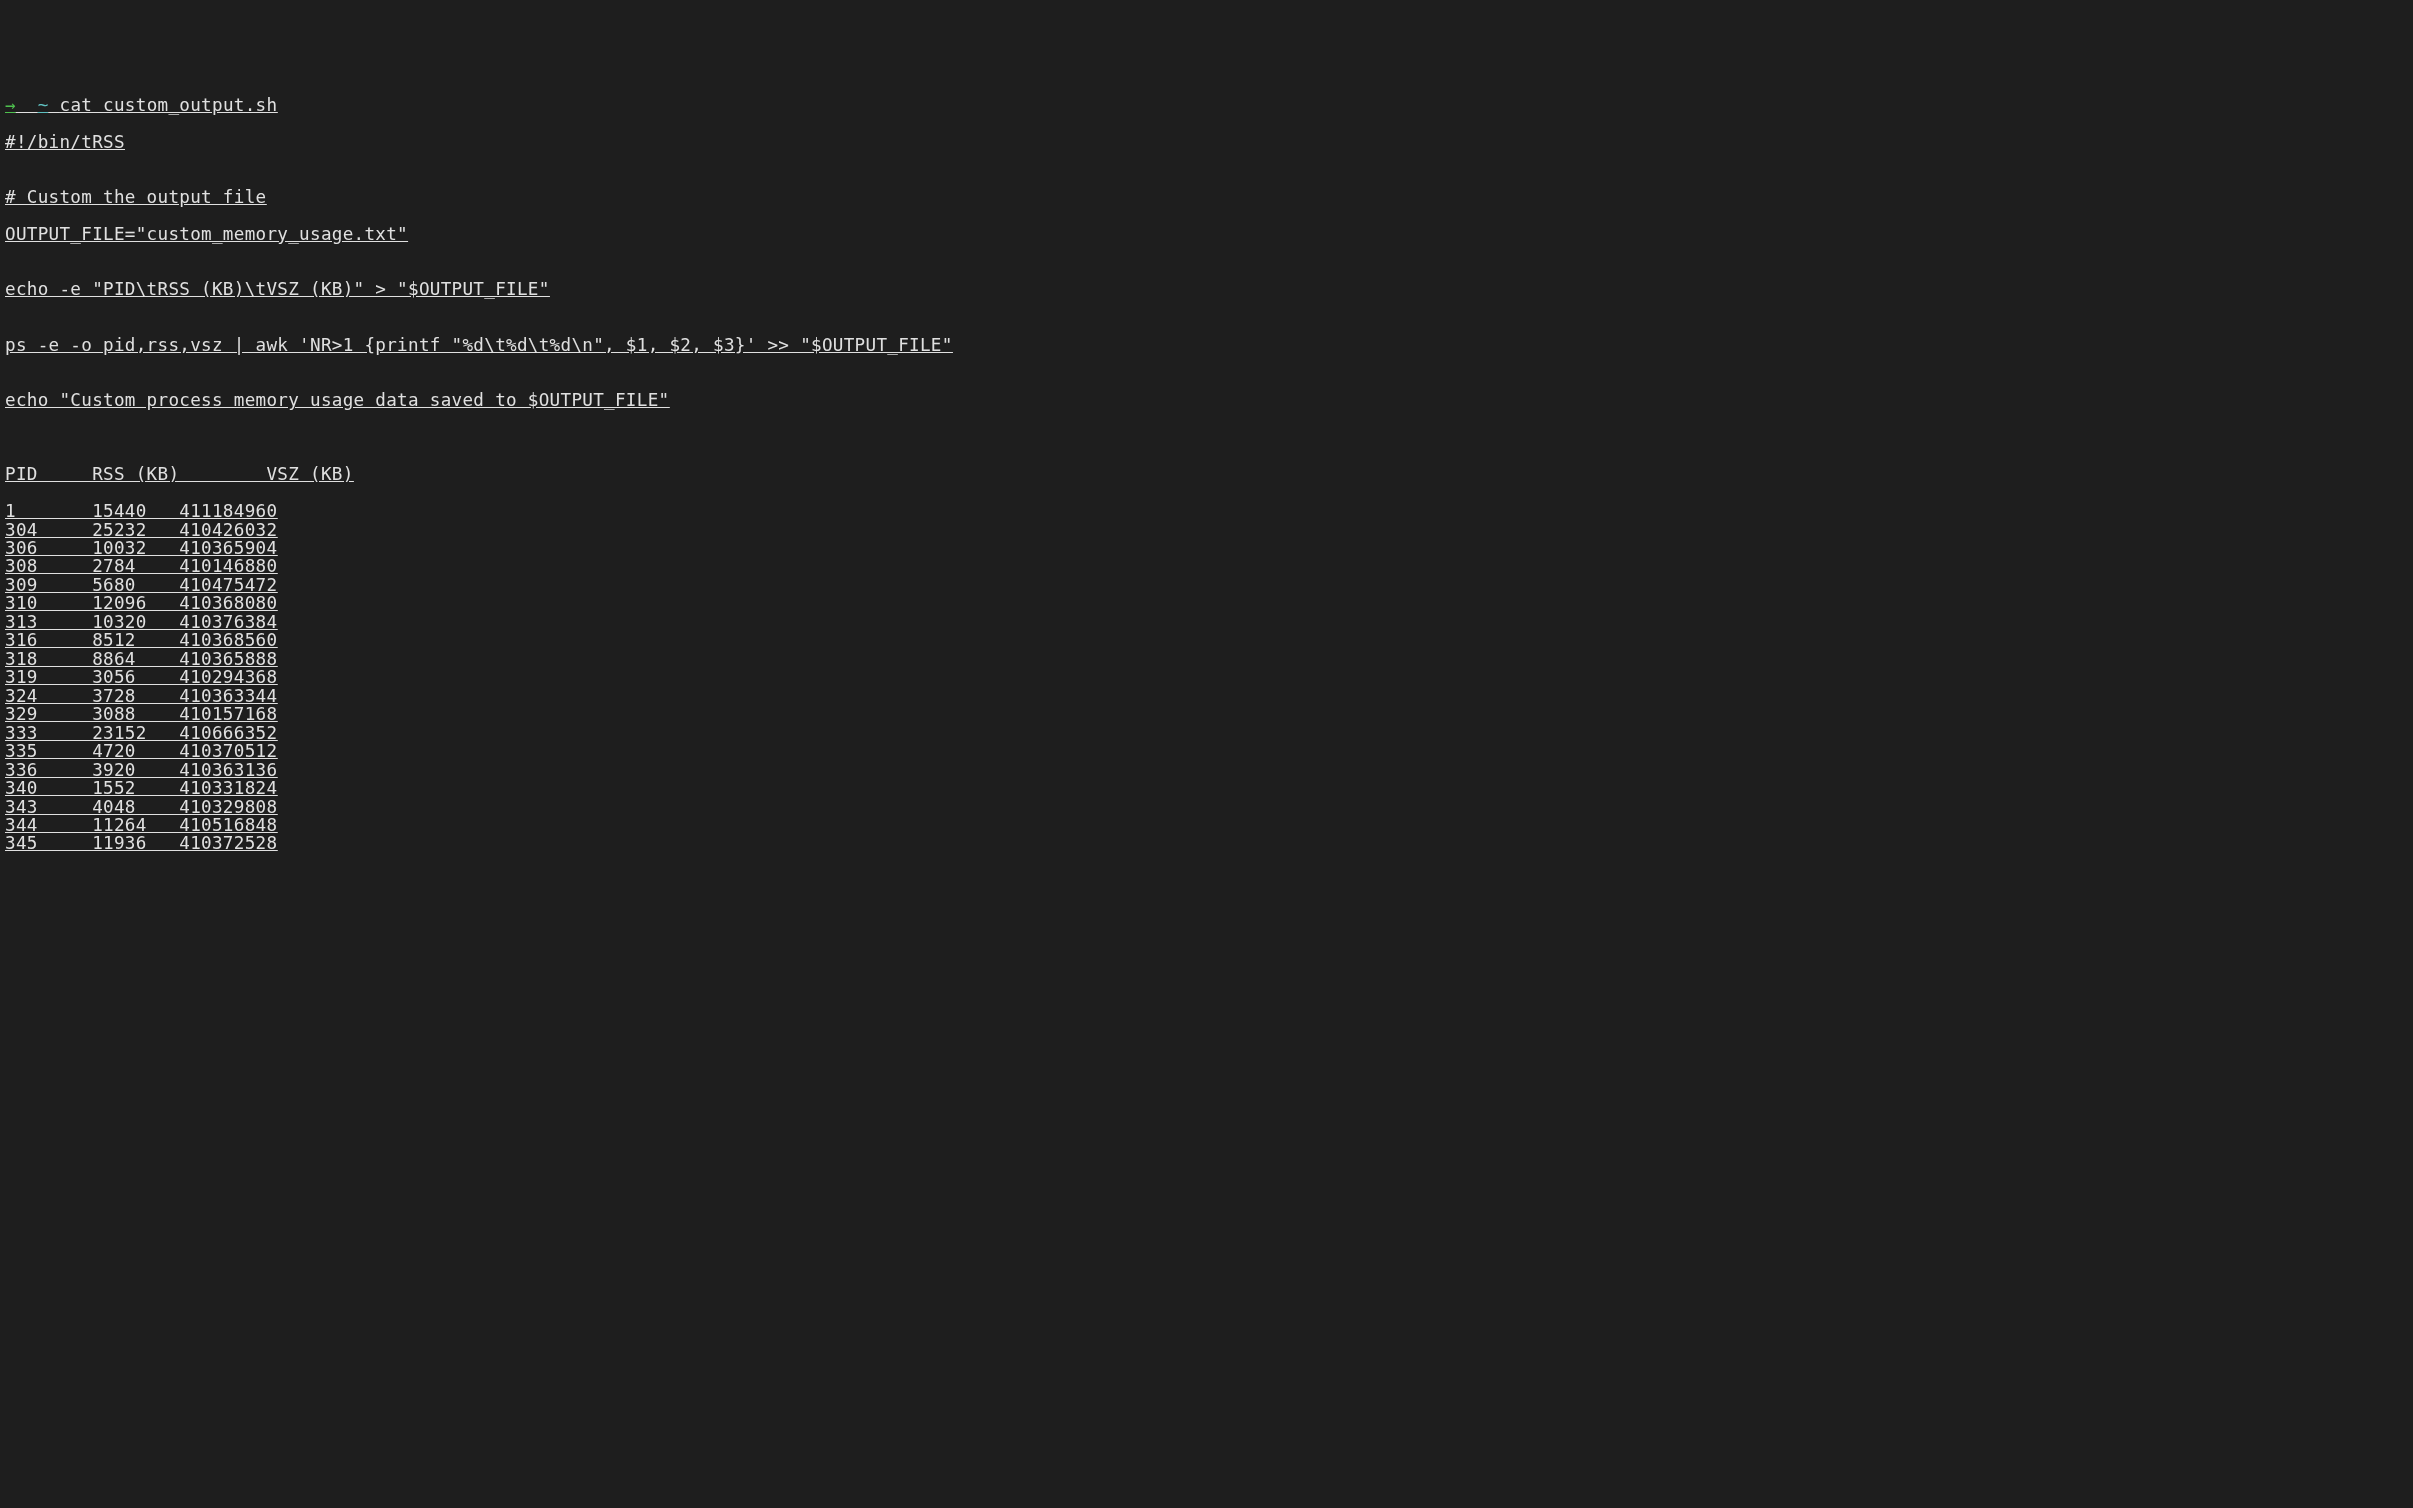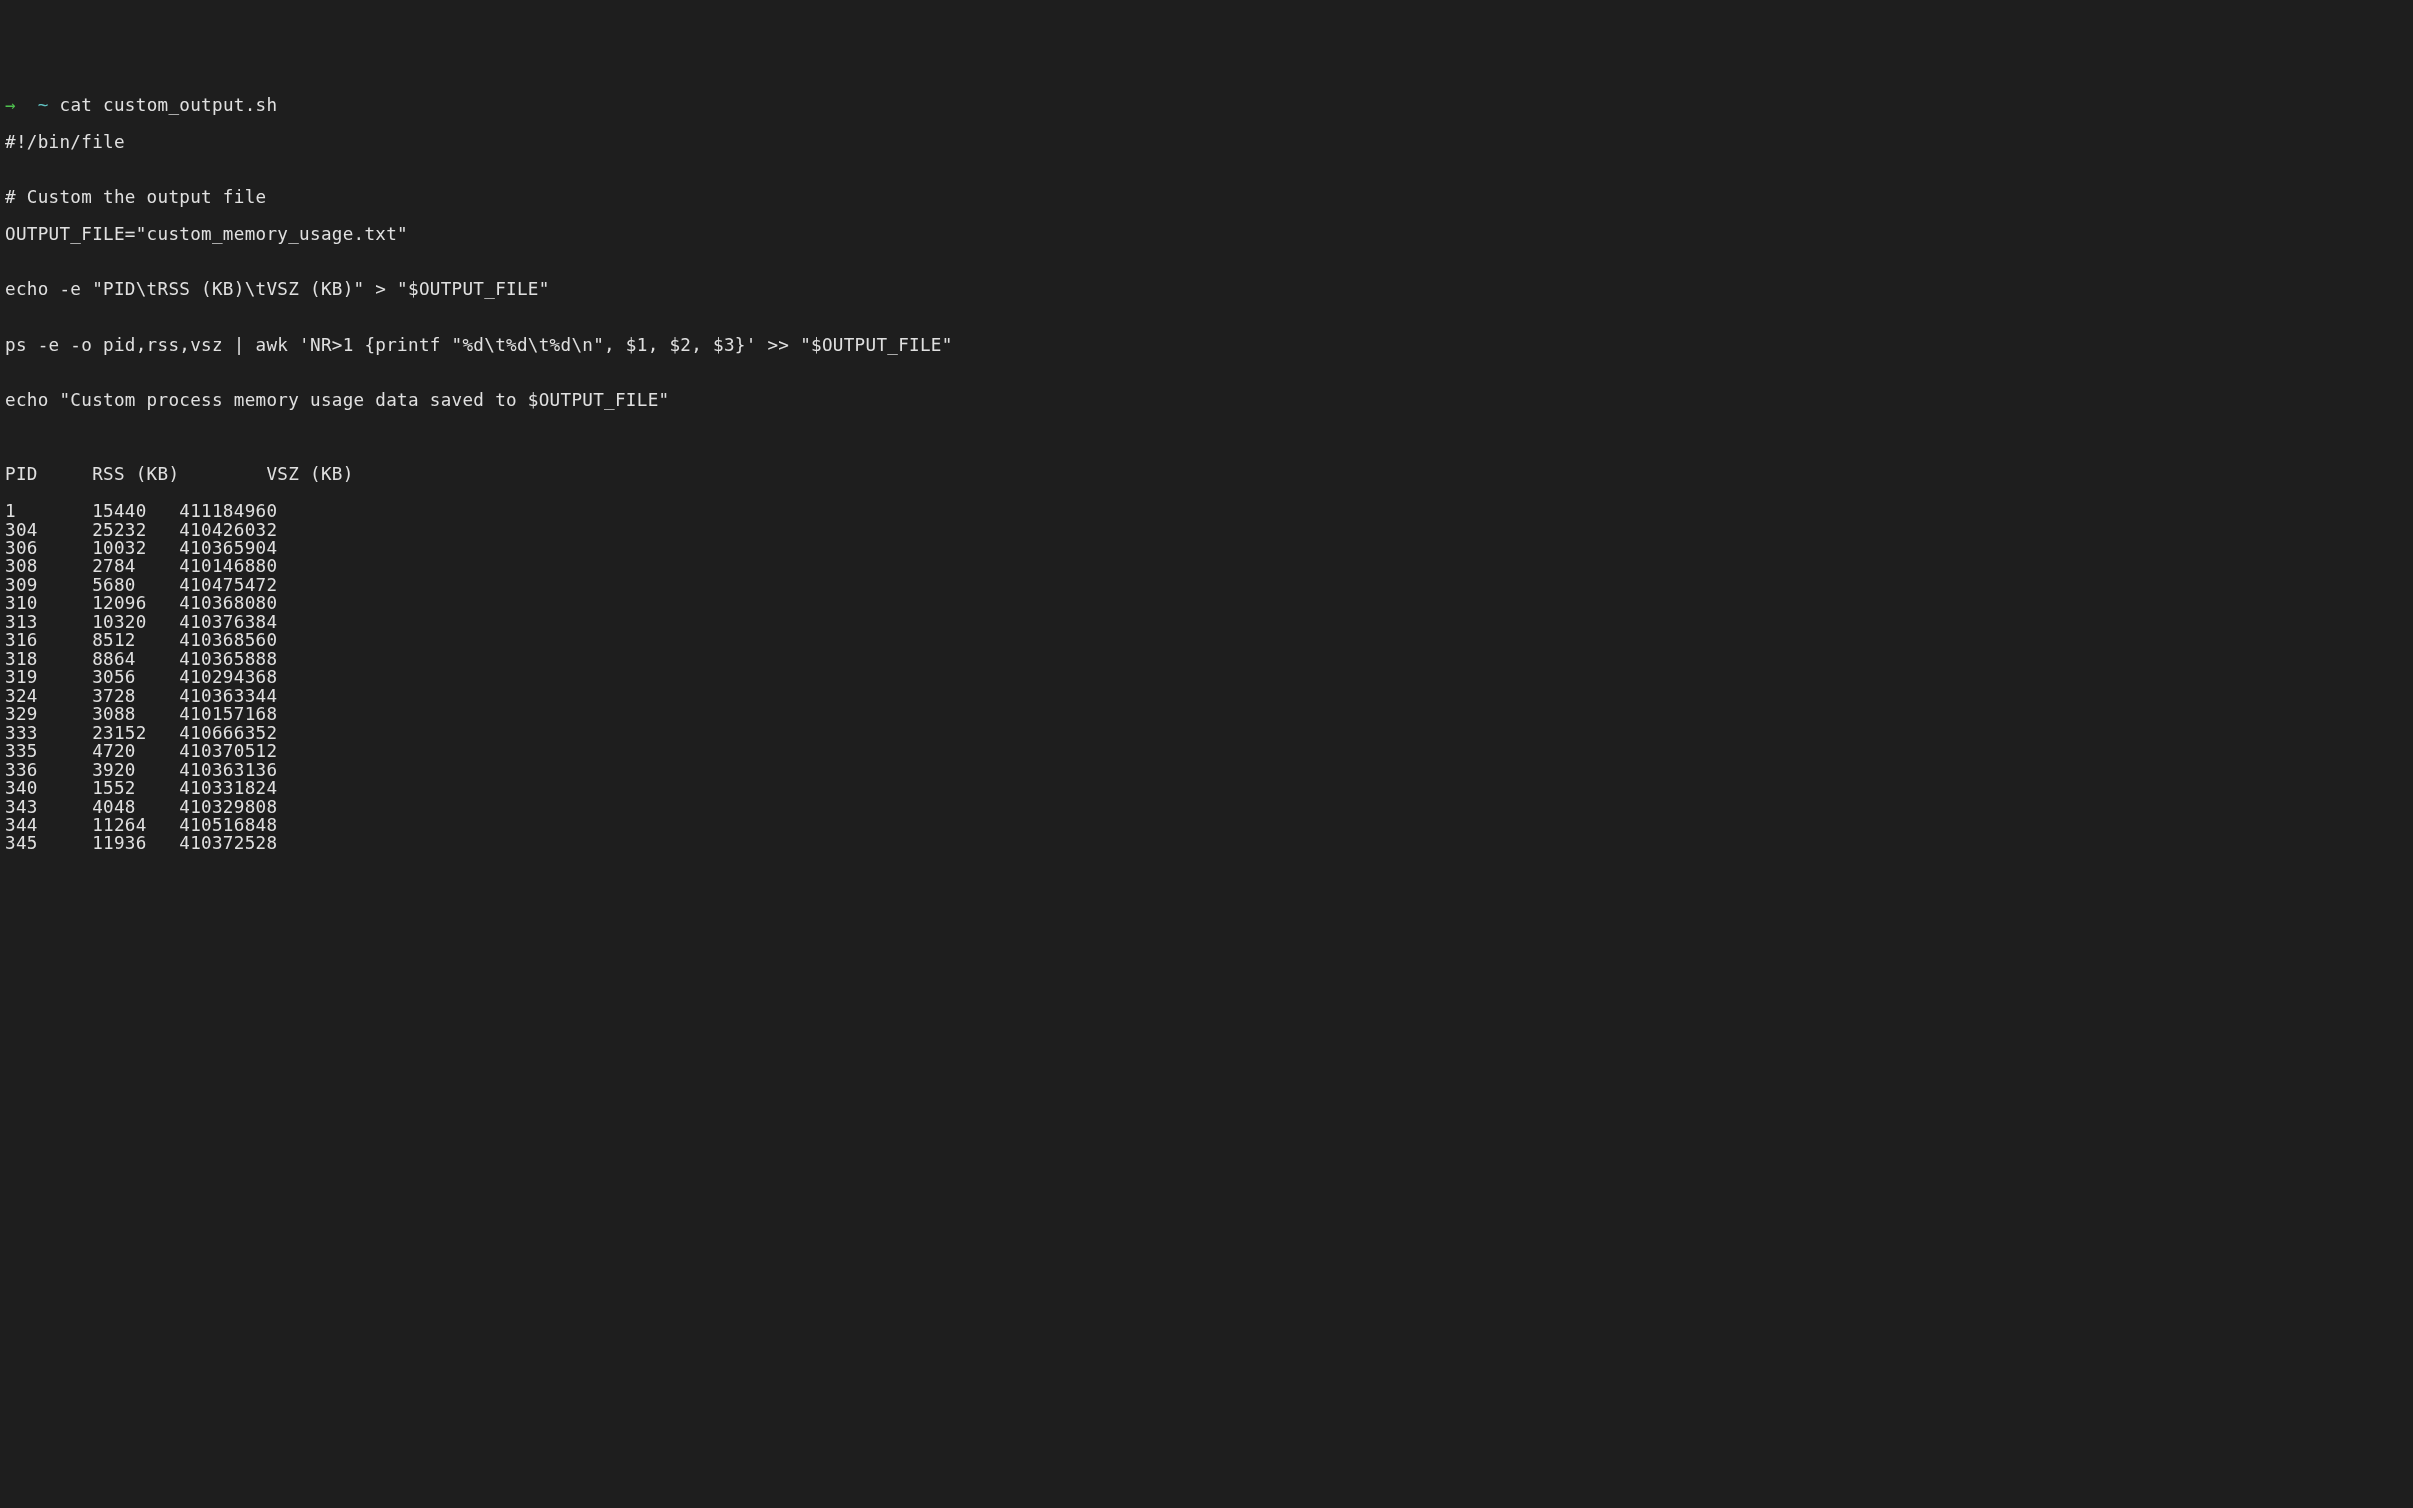--- a/index.html
+++ b/index.html
@@ -1,18 +1,19 @@
 <!DOCTYPE html>
 <html style="font-size:13.4px"><head>
   <meta charset="utf-8">
   <style>
     * {
       margin: 0;
       padding: 0;
       box-sizing: border-box;
+      text-decoration: underline;
     }
     
     body {
       background-color: #1e1e1e;
       color: #e0e0e0;
       font-family: 'SF Mono', 'Monaco', 'Menlo', 'Consolas', monospace;
       font-size: 17.6px;
       line-height: 1.05;
       padding: 3.4px 5px;
       white-space: pre;
@@ -31,21 +32,21 @@
       display: block;
     }
   </style>
 </head>
 <body>
 
 
 
 <div>
 <span class="terminal-line"><span class="prompt-arrow">→</span>  <span class="prompt-tilde">~</span> <span>cat custom_output.sh</span></span>
-<span class="terminal-line">#!/bin/file</span>
+<span class="terminal-line">#!/bin/tRSS</span>
 <span class="terminal-line"></span>
 <span class="terminal-line"># Custom the output file</span>
 <span class="terminal-line">OUTPUT_FILE="custom_memory_usage.txt"</span>
 <span class="terminal-line"></span>
 <span class="terminal-line">echo -e "PID\tRSS (KB)\tVSZ (KB)" &gt; "$OUTPUT_FILE"</span>
 <span class="terminal-line"></span>
 <span class="terminal-line">ps -e -o pid,rss,vsz | awk 'NR&gt;1 {printf "%d\t%d\t%d\n", $1, $2, $3}' &gt;&gt; "$OUTPUT_FILE"</span>
 <span class="terminal-line"></span>
 <span class="terminal-line">echo "Custom process memory usage data saved to $OUTPUT_FILE"</span>
 <span class="terminal-line"></span>

